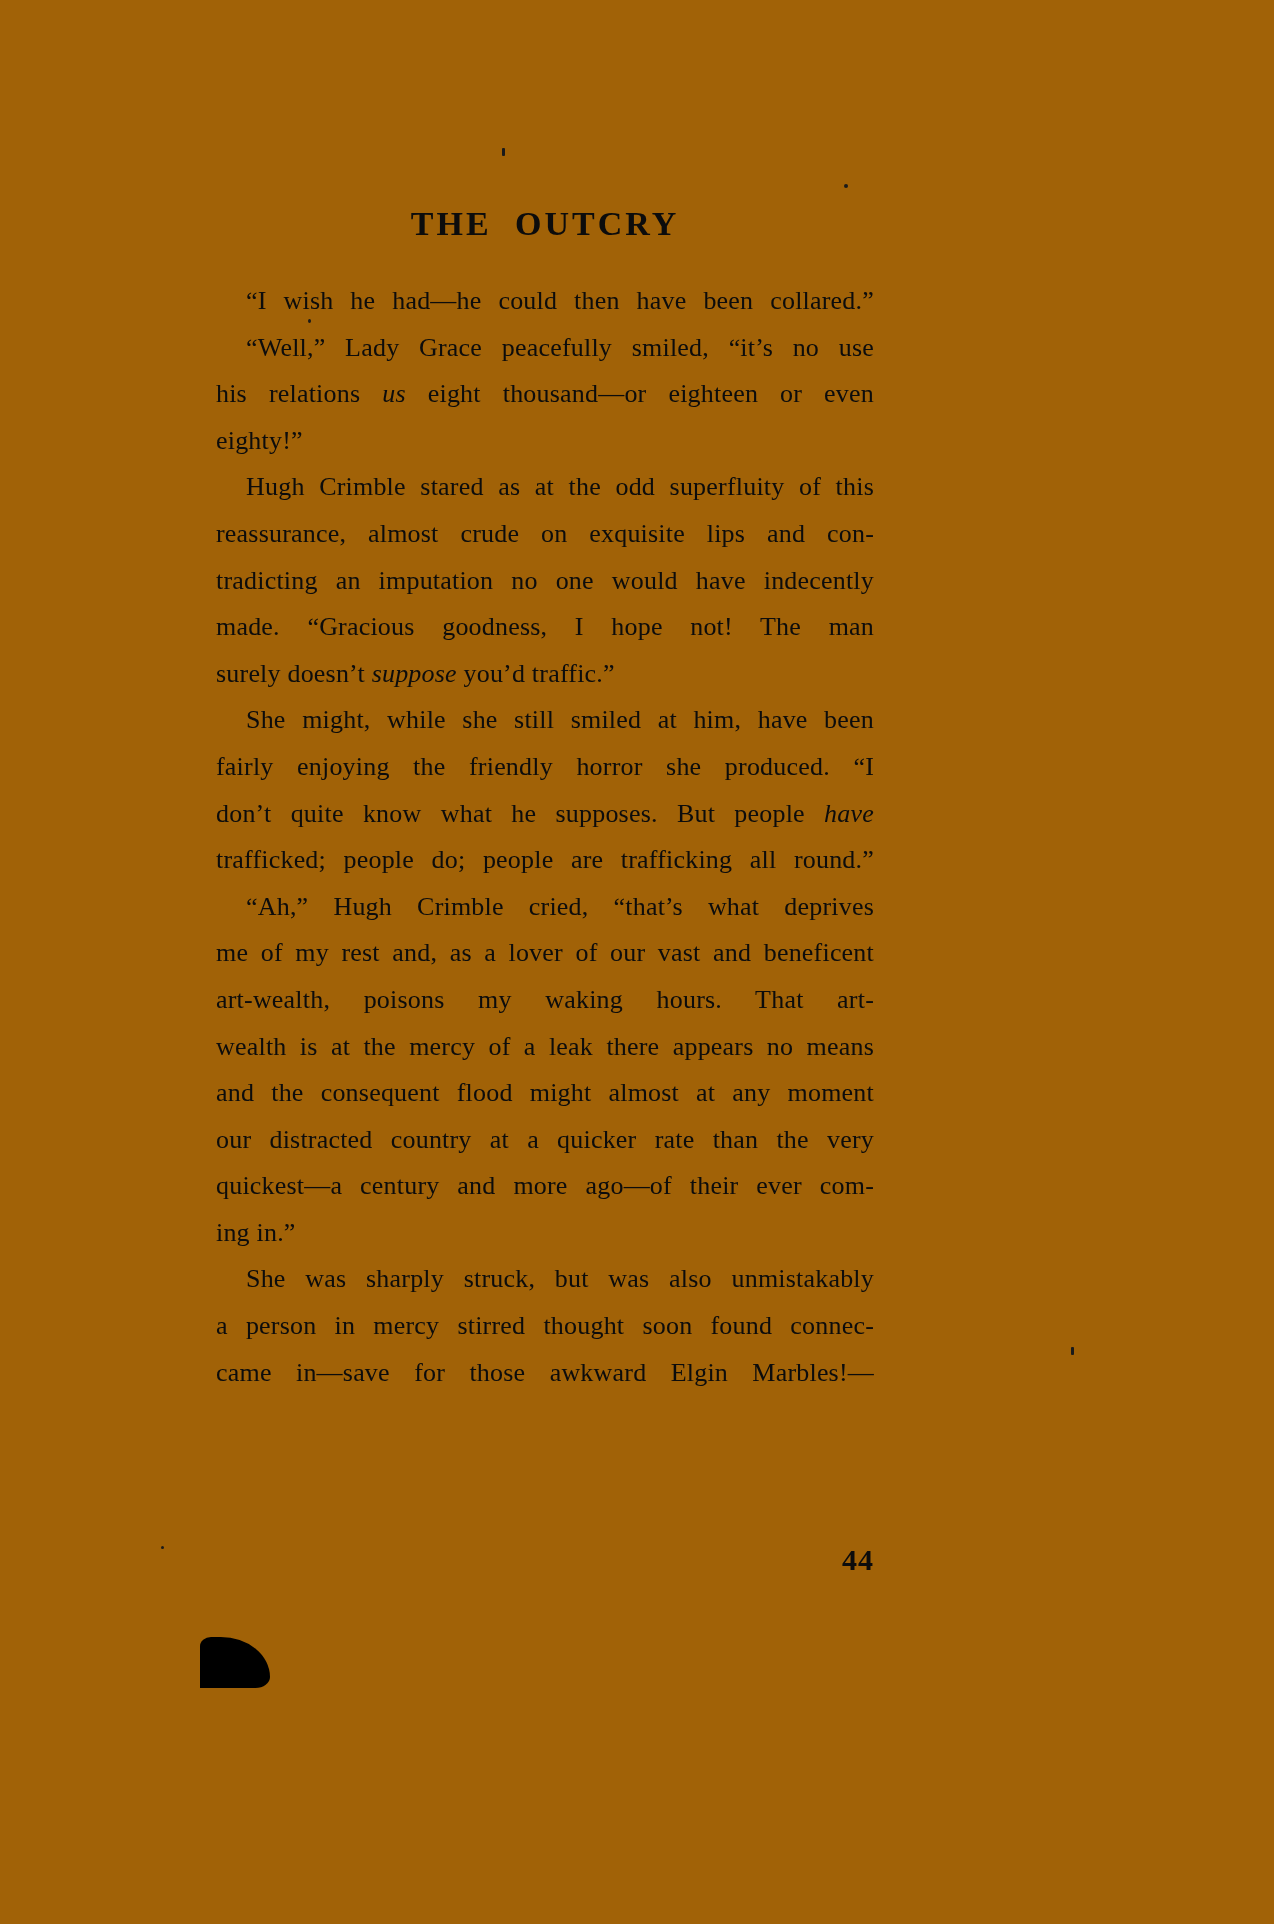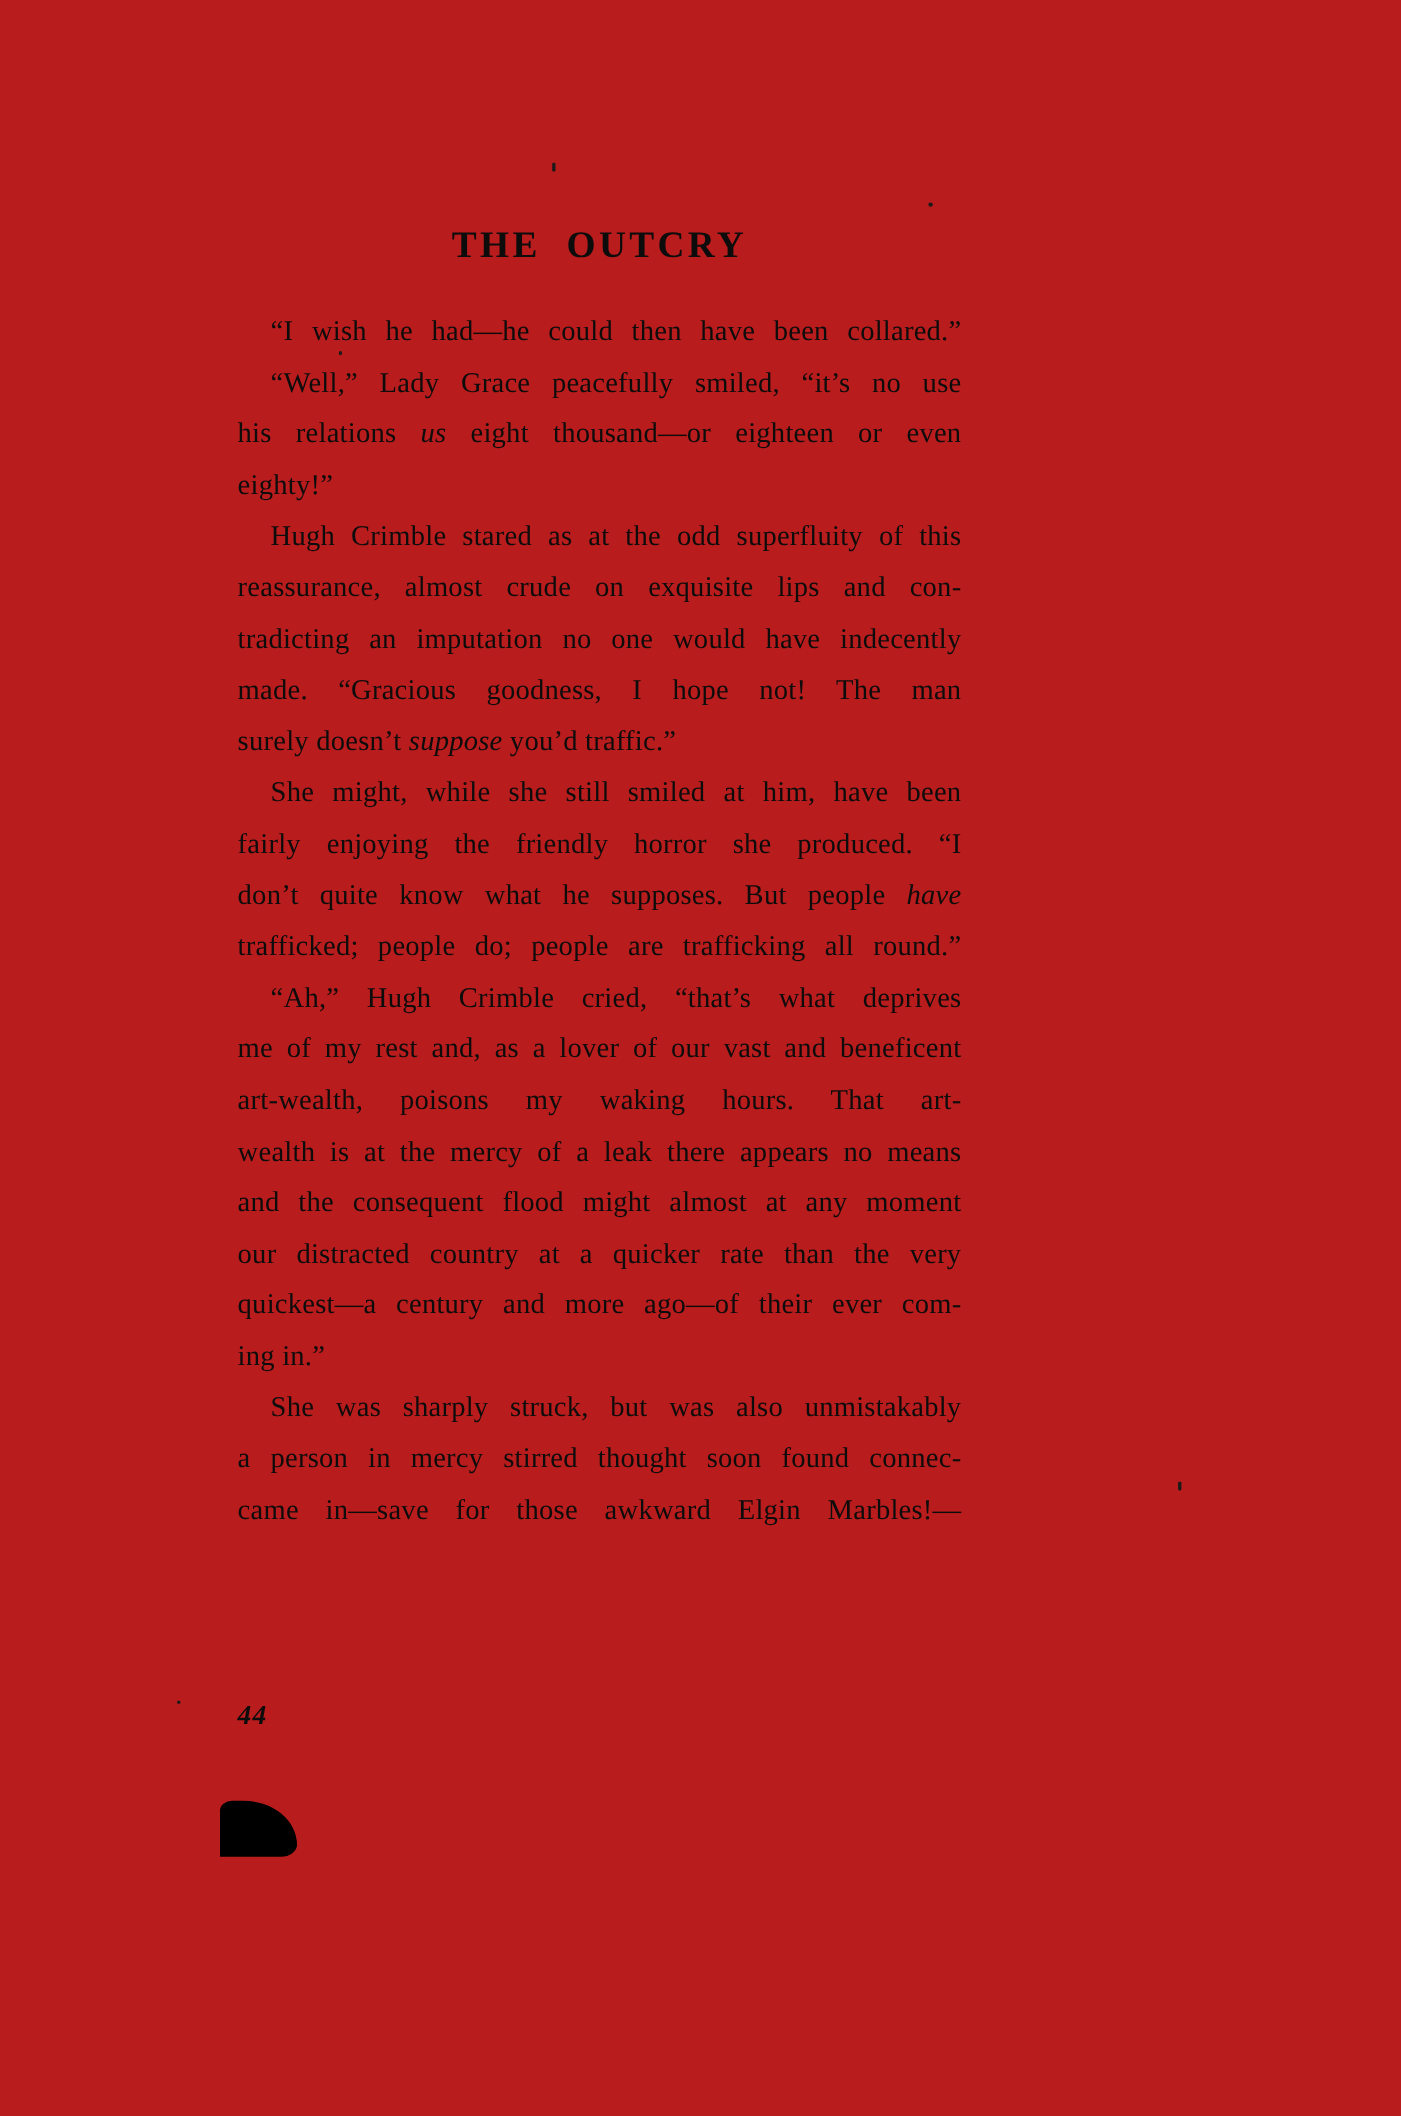--- a/index.html
+++ b/index.html
@@ -4,21 +4,21 @@
 <style>
   html, body {
     margin: 0;
     padding: 0;
     background: #e8e8e8;
   }
   .page {
     position: relative;
     width: 1274px;
     height: 1924px;
-    background: #b91c1c;
+    background: #a16207;
     font-family: "Liberation Serif", serif;
     color: #0c0c0c;
     overflow: hidden;
   }
   .running-title {
     position: absolute;
     top: 202px;
     left: 216px;
     width: 658px;
     height: 44px;
@@ -52,25 +52,24 @@
   .line em {
     font-style: italic;
   }
   .page-number {
     position: absolute;
     top: 1540px;
     left: 216px;
     width: 658px;
     height: 40px;
     line-height: 40px;
-    text-align: left;
-    font-size: 25px;
+    text-align: right;
+    font-size: 30px;
     font-weight: bold;
     letter-spacing: 1px;
-    font-style: italic;
   }
   
   .ink-blob {
     position: absolute;
     left: 200px;
     top: 1637px;
     width: 70px;
     height: 51px;
     background: #000;
     border-top-left-radius: 12px 10px;

